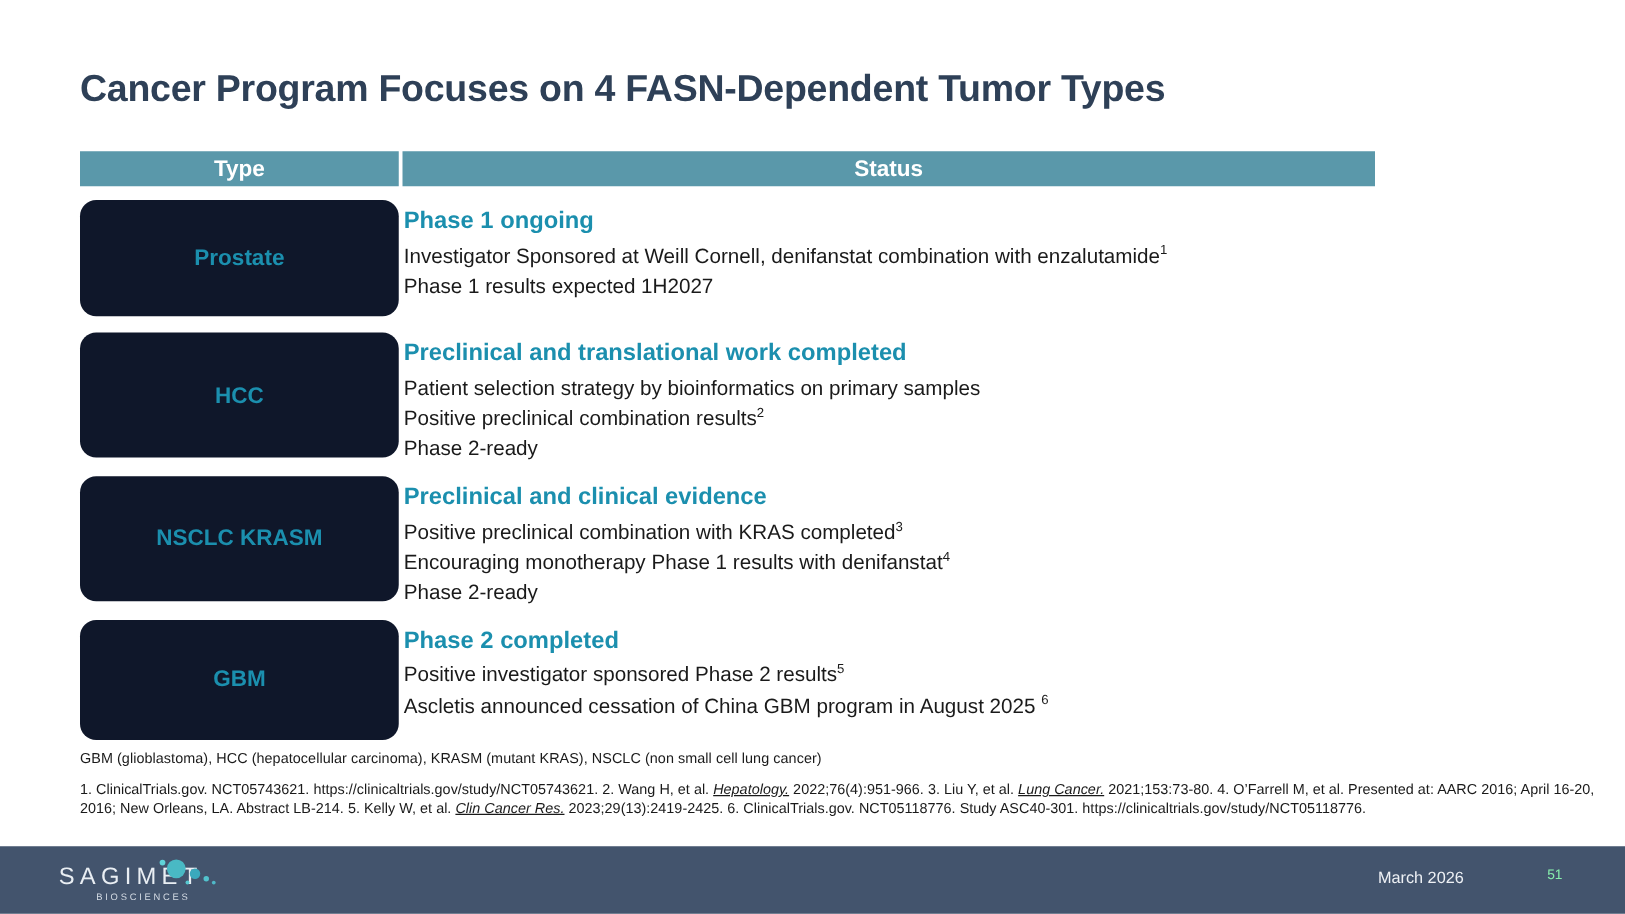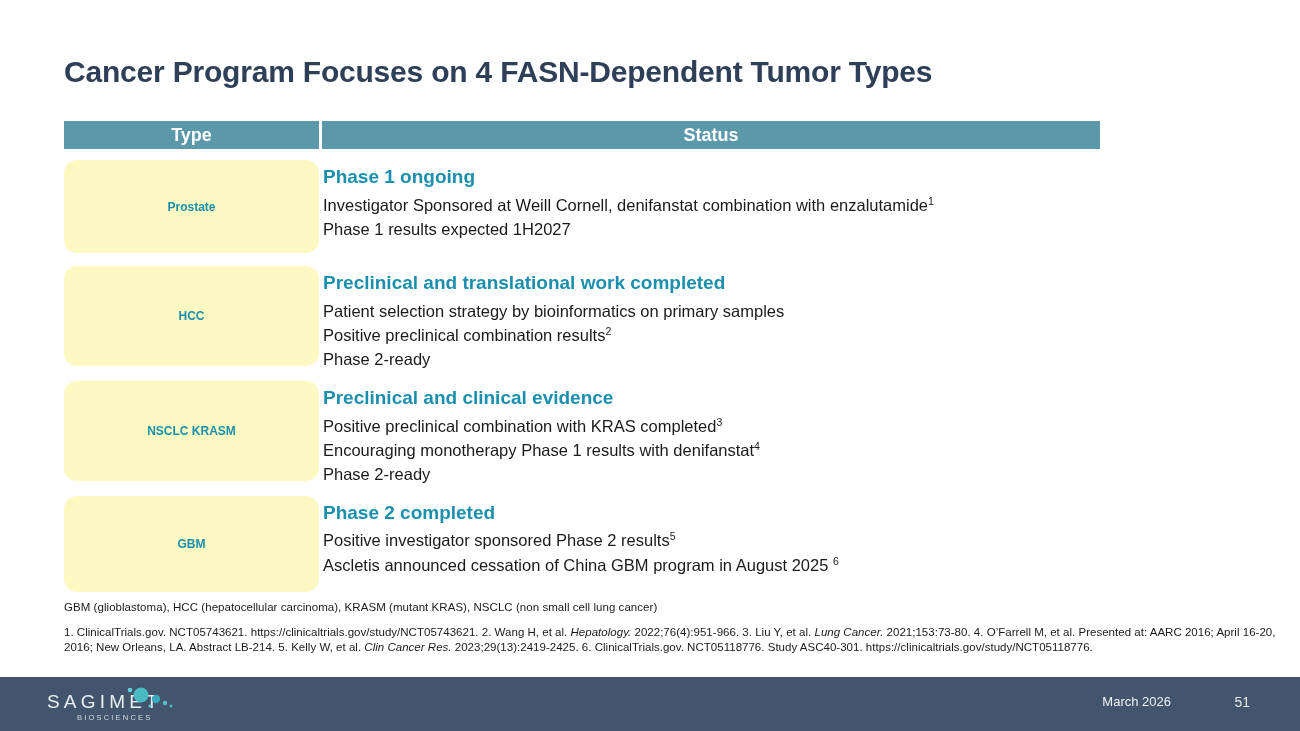--- a/index.html
+++ b/index.html
@@ -56,27 +56,27 @@
   .rows {
     margin-top: 11px;
   }
   .row {
     display: flex;
     align-items: stretch;
     margin-bottom: 10px;
   }
   .type-cell {
     width: 255px;
-    background: #fef9c3;
+    background: #0f172a;
     border-radius: 13px;
     display: flex;
     align-items: center;
     justify-content: center;
     color: #1b8fae;
-    font-size: 12px;
+    font-size: 18px;
     font-weight: bold;
     flex: 0 0 255px;
   }
   .status-cell {
     flex: 1;
     padding-left: 4px;
     padding-top: 4px;
   }
   .status-head {
     color: #1b8fae;
@@ -118,21 +118,21 @@
   .refs {
     position: absolute;
     left: 64px;
     top: 625px;
     width: 1222px;
     font-size: 11.5px;
     line-height: 1.28;
     color: #1a1a1a;
     letter-spacing: 0.02px;
   }
-  .refs i { font-style: italic; }
+  .refs i { font-style: italic; text-decoration: underline; }
 
   
   .footer {
     position: absolute;
     left: 0;
     bottom: 0;
     width: 1300px;
     height: 54px;
     background: #43546d;
   }
@@ -167,22 +167,22 @@
     position: absolute;
     right: 129px;
     top: 17px;
     font-size: 13px;
     color: #eef1f5;
   }
   .footer-page {
     position: absolute;
     right: 50px;
     top: 17px;
-    font-size: 14px;
-    color: #e5e5e5;
+    font-size: 11px;
+    color: #86efac;
     padding-left: 29px;
   }
 </style>
 </head>
 <body>
 
 <div class="slide-title">Cancer Program Focuses on 4 FASN-Dependent Tumor Types</div>
 
 <div class="table-wrap">
 

